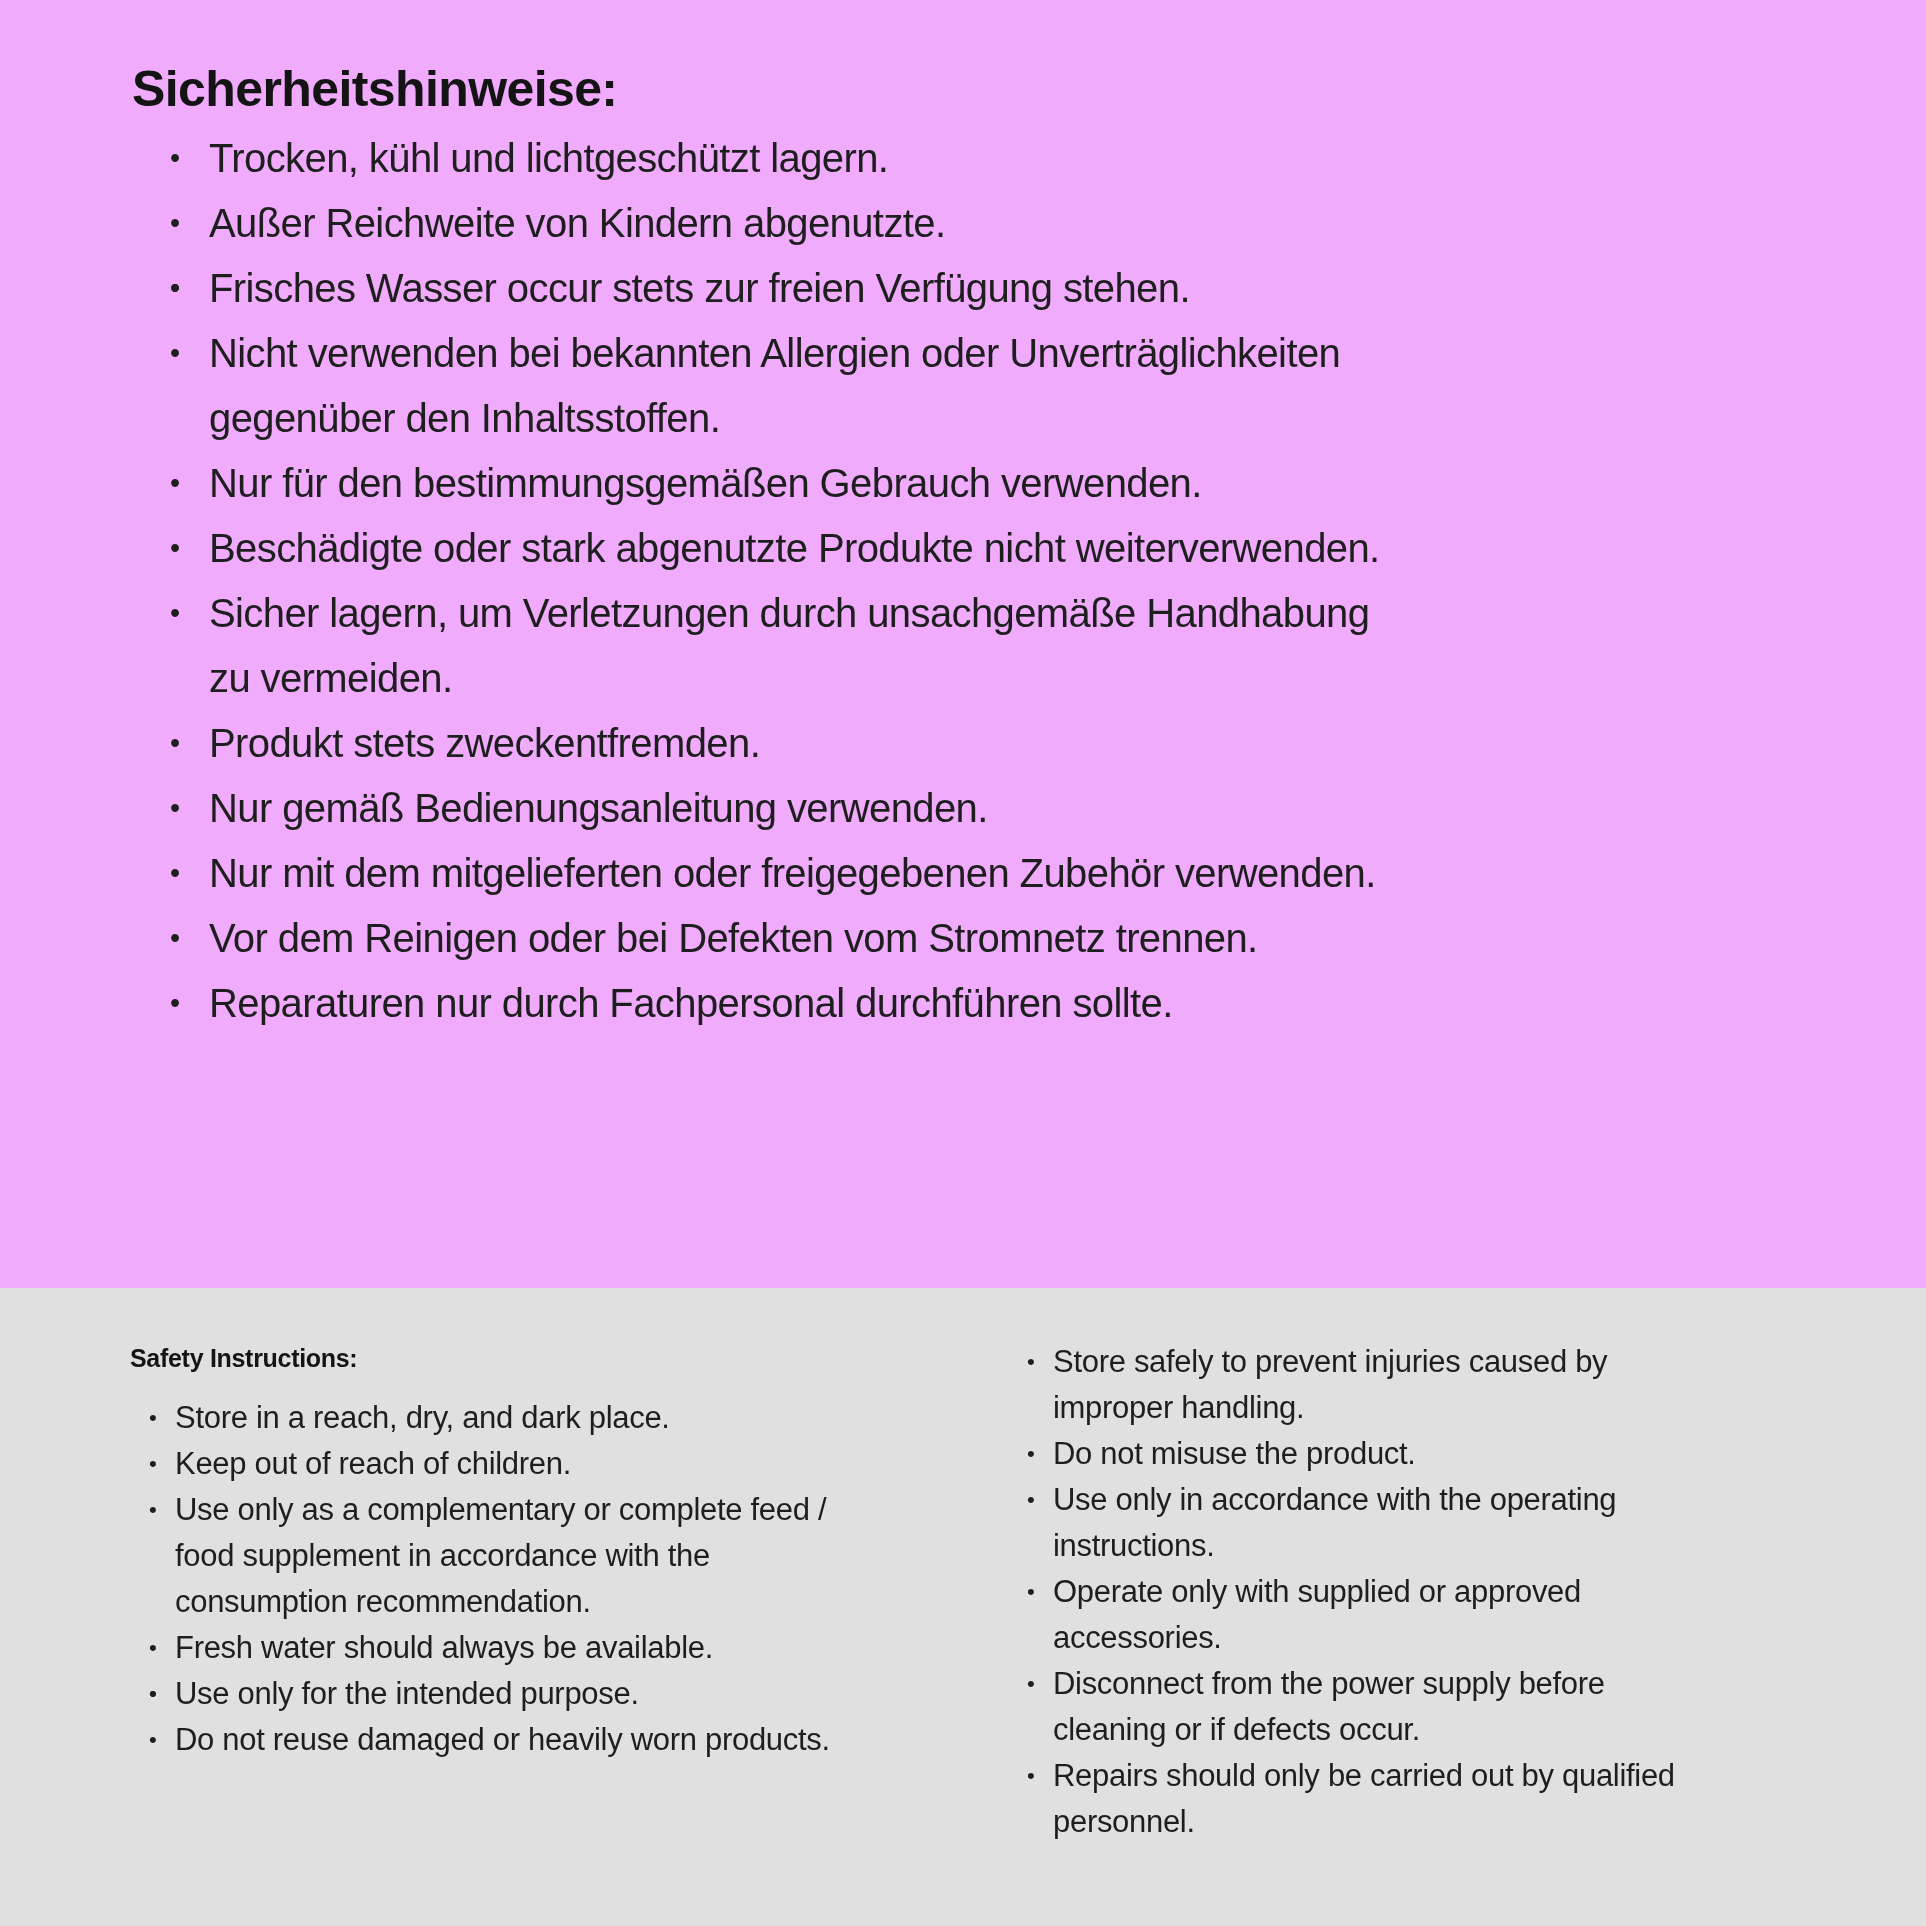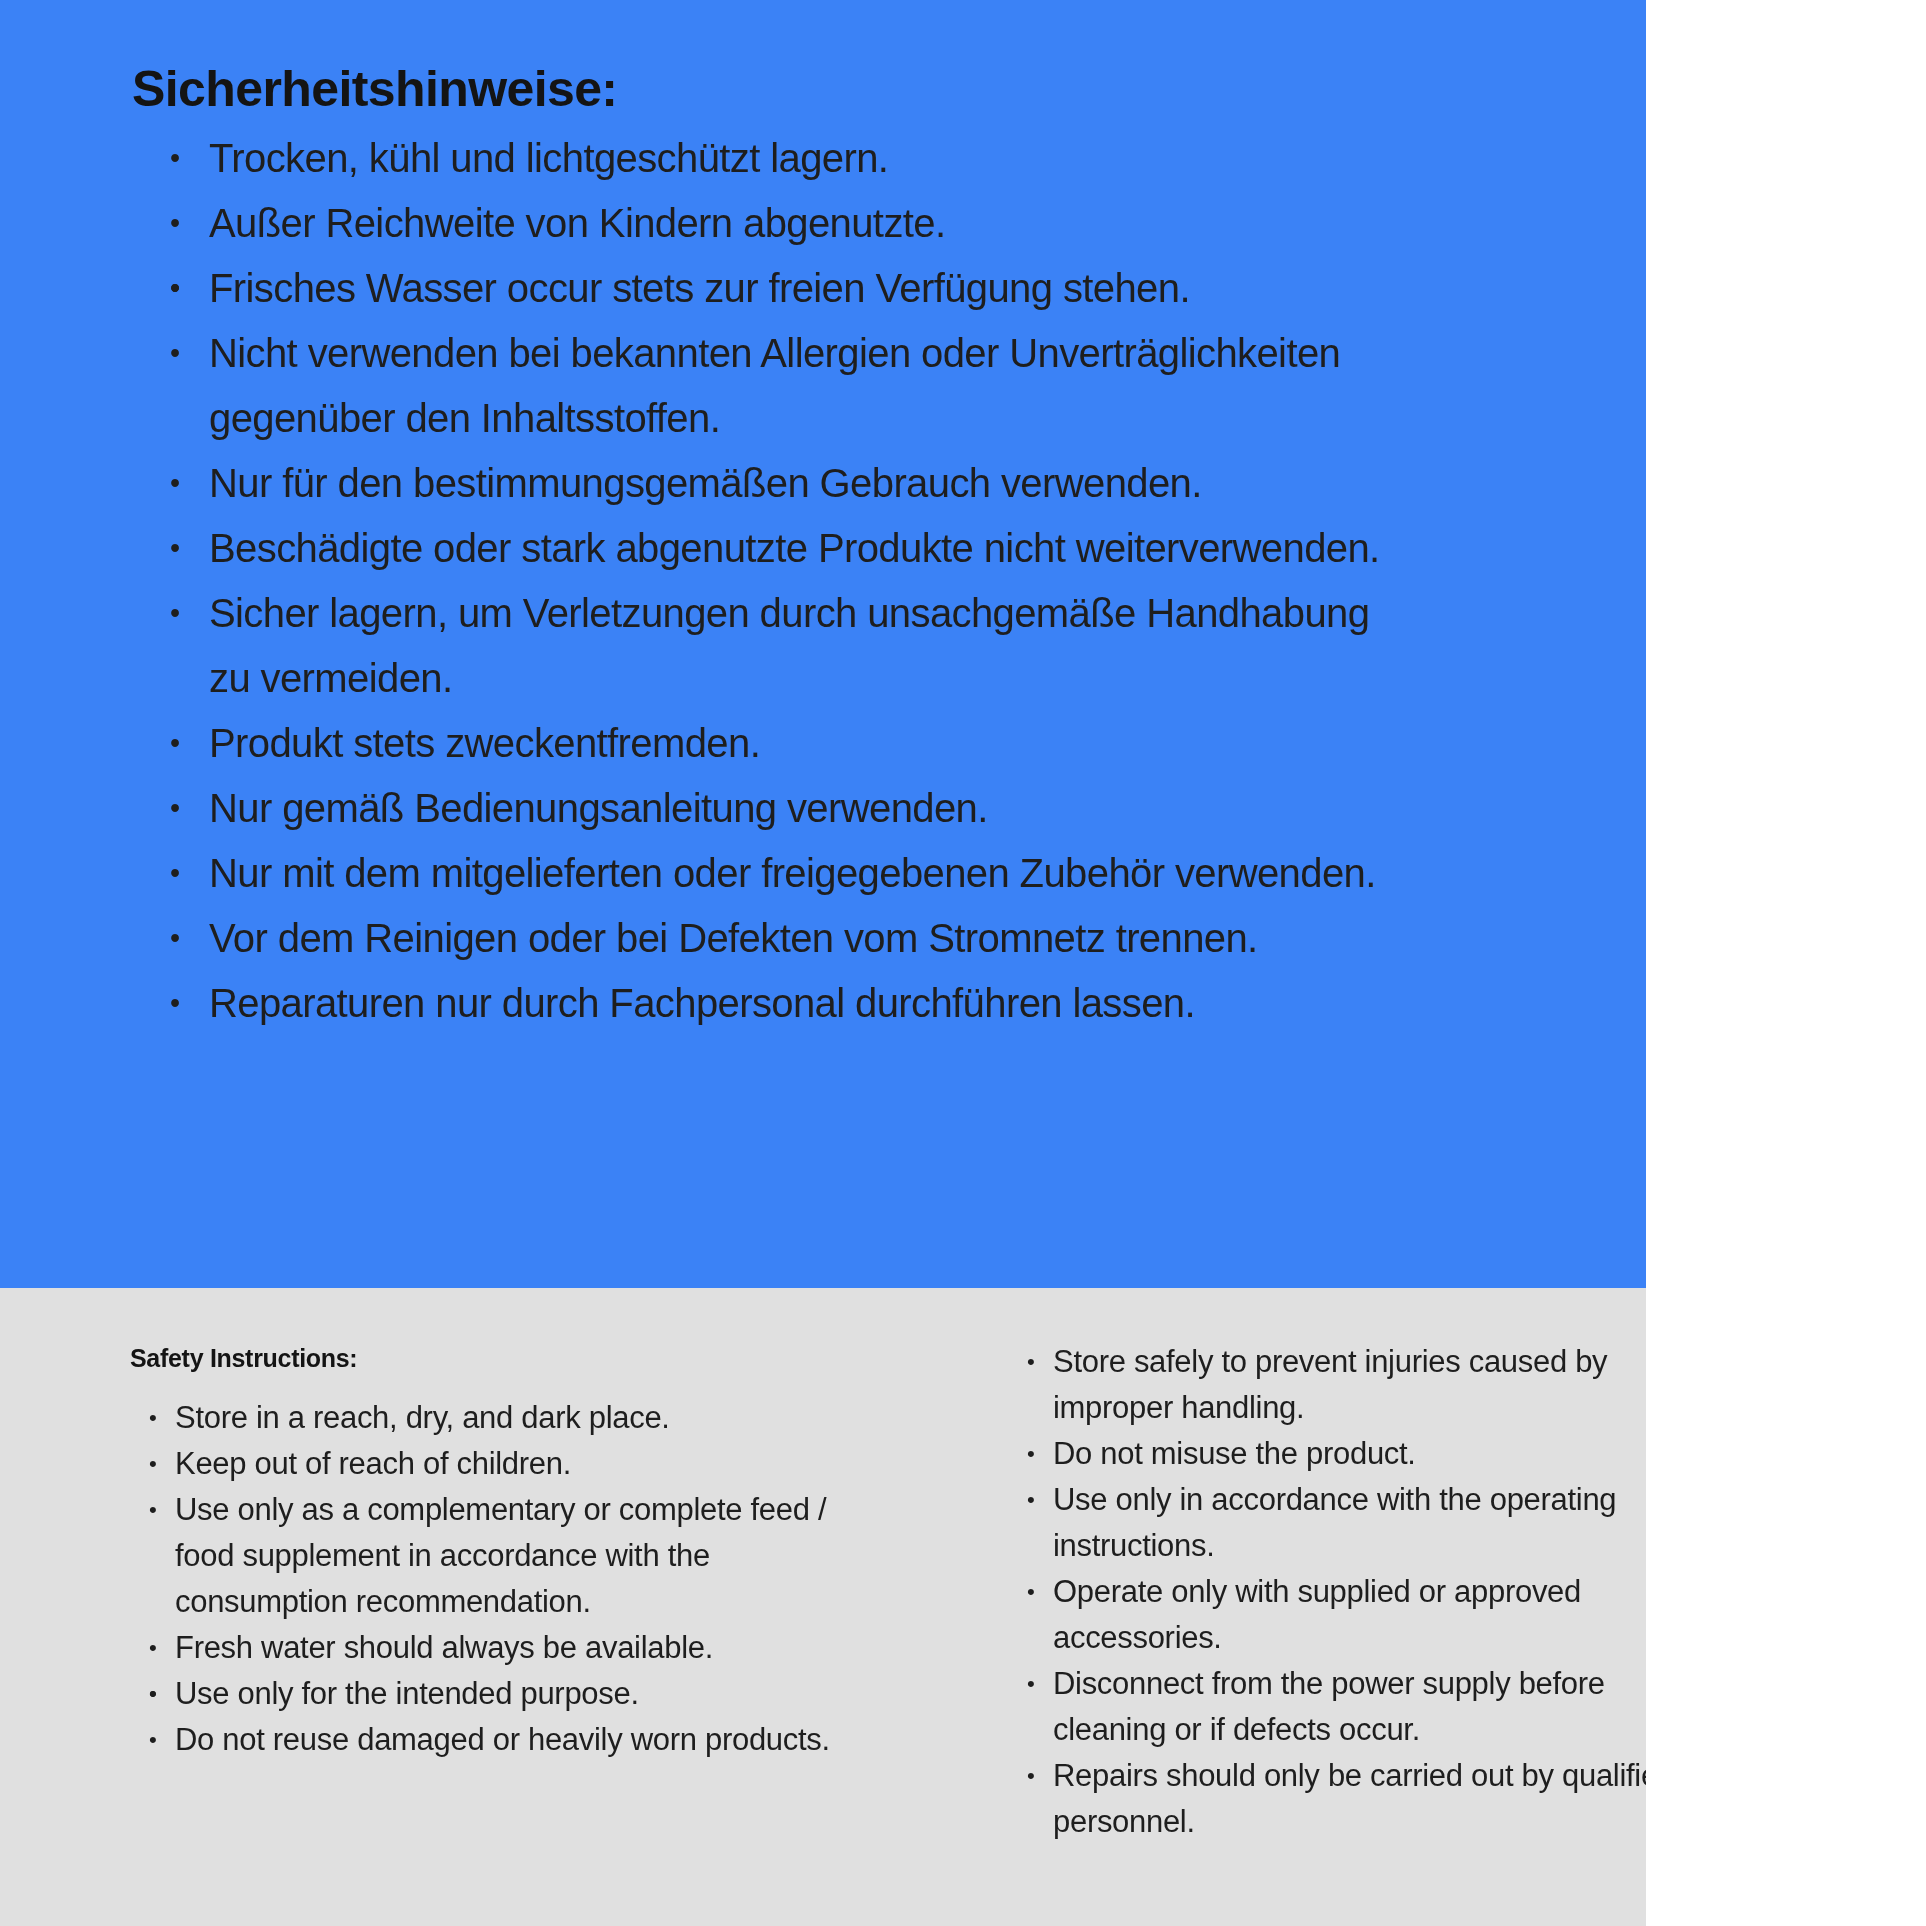--- a/index.html
+++ b/index.html
@@ -3,23 +3,23 @@
 <meta charset="utf-8">
 <style>
   html, body {
     margin: 0;
     padding: 0;
     background: #ffffff;
     font-family: "Liberation Sans", sans-serif;
   }
   .canvas {
     position: relative;
-    width: 1646px;
+    width: 1926px;
     height: 1926px;
-    background: #3b82f6;
+    background: #f0abfc;
     overflow: hidden;
     color: #1e1e1e;
   }
   
   .de-title {
     position: absolute;
     left: 132px;
     top: 60px;
     font-size: 50px;
     font-weight: 700;
@@ -91,21 +91,21 @@
       <div class="item"><span class="bullet">•</span></div>
       <div class="item"><span class="bullet">•</span><span>Frisches Wasser occur stets zur freien Verfügung stehen.</span></div>
       <div class="item"><span class="bullet">•</span><span>Nicht verwenden bei bekannten Allergien oder Unverträglichkeiten<br>gegenüber den Inhaltsstoffen.</span></div>
       <div class="item"><span class="bullet">•</span><span>Nur für den bestimmungsgemäßen Gebrauch verwenden.</span></div>
       <div class="item"><span class="bullet">•</span><span>Beschädigte oder stark abgenutzte Produkte nicht weiterverwenden.</span></div>
       <div class="item"><span class="bullet">•</span><span>Sicher lagern, um Verletzungen durch unsachgemäße Handhabung<br>zu vermeiden.</span></div>
       <div class="item"><span class="bullet">•</span><span>Produkt stets zweckentfremden.</span></div>
       <div class="item"><span class="bullet">•</span><span>Nur gemäß Bedienungsanleitung verwenden.</span></div>
       <div class="item"><span class="bullet">•</span><span>Nur mit dem mitgelieferten oder freigegebenen Zubehör verwenden.</span></div>
       <div class="item"><span class="bullet">•</span><span>Vor dem Reinigen oder bei Defekten vom Stromnetz trennen.</span></div>
-      <div class="item"><span class="bullet">•</span><span>Reparaturen nur durch Fachpersonal durchführen lassen.</span></div>
+      <div class="item"><span class="bullet">•</span><span>Reparaturen nur durch Fachpersonal durchführen sollte.</span></div>
     </div>
 
   <div class="gray-panel"></div>
 
   <div class="en-title">Safety Instructions:</div>
 
   <div class="en-col left">
       <div class="item"><span class="bullet">•</span><span>Store in a reach, dry, and dark place.</span></div>
       <div class="item"><span class="bullet">•</span><span>Keep out of reach of children.</span></div>
       <div class="item"><span class="bullet">•</span><span>Use only as a complementary or complete feed /<br>food supplement in accordance with the<br>consumption recommendation.</span></div>

